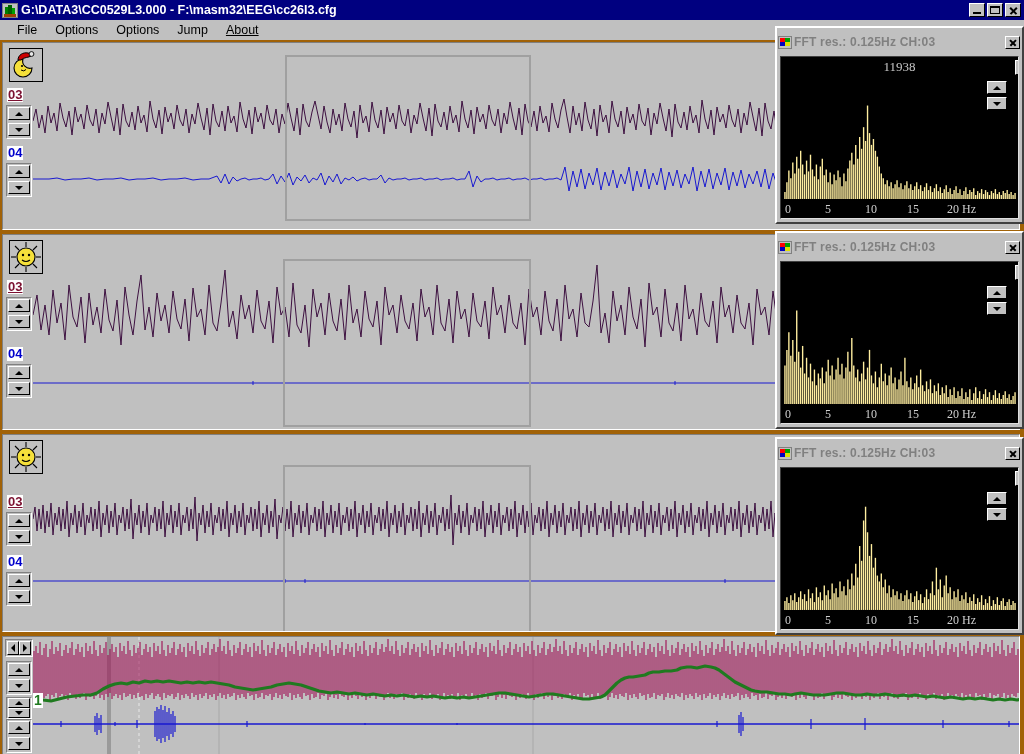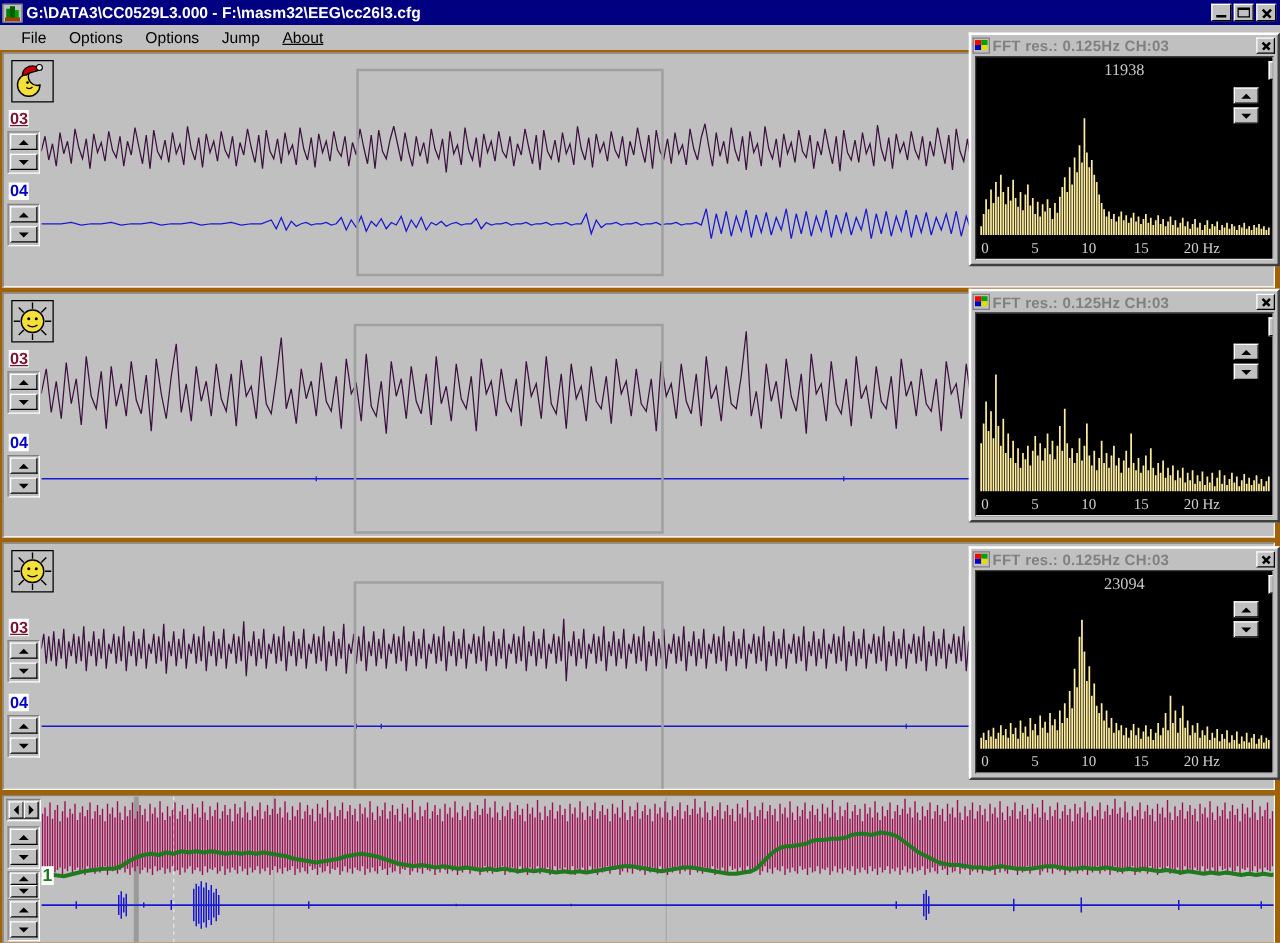--- a/index.html
+++ b/index.html
@@ -107,21 +107,21 @@
   }
 
   
   .fftwin{
     position:absolute;width:249px;background:#c0c0c0;
     border-top:2px solid #ffffff;border-left:2px solid #ffffff;
     border-right:2px solid #404040;border-bottom:2px solid #404040;
     box-sizing:border-box;
   }
   .fft-tb{
-    height:15px;margin:1px;display:flex;align-items:center;
+    height:26px;margin:1px;display:flex;align-items:center;
     background:#c0c0c0;
   }
   .fft-tb .ficon{
     width:14px;height:13px;margin-right:2px;flex:0 0 auto;position:relative;
     background:#c0c0c0;border:1px solid #808080;box-sizing:border-box;overflow:hidden;
   }
   .ficon .q1{position:absolute;left:1px;top:1px;width:5px;height:4px;background:#ff0000;}
   .ficon .q2{position:absolute;left:6px;top:1px;width:5px;height:4px;background:#00a000;}
   .ficon .q3{position:absolute;left:1px;top:5px;width:5px;height:4px;background:#0000c0;}
   .ficon .q4{position:absolute;left:6px;top:5px;width:5px;height:4px;background:#e0e000;}
@@ -1210,21 +1210,20 @@
           <div class="q3"></div>
           <div class="q4"></div>
       </div>
       <div class="fft-title">FFT res.: 0.125Hz  CH:03</div>
       <div class="fft-close">
           <i class="a"></i>
           <i class="b"></i>
         </div>
     </div>
     <div class="fft-body">
-      <div class="fft-value">23094</div>
       <div class="fft-nav">
         <div class="spin left"></div>
         <div class="spin right"></div>
       </div>
       <div class="fft-ud">
         <div class="spin up"></div>
         <div class="spin down"></div>
       </div>
       <svg class="fft-plot" width="241" height="125" viewBox="0 0 241 125">
         <g stroke="#ffeea0" stroke-width="1.4">

